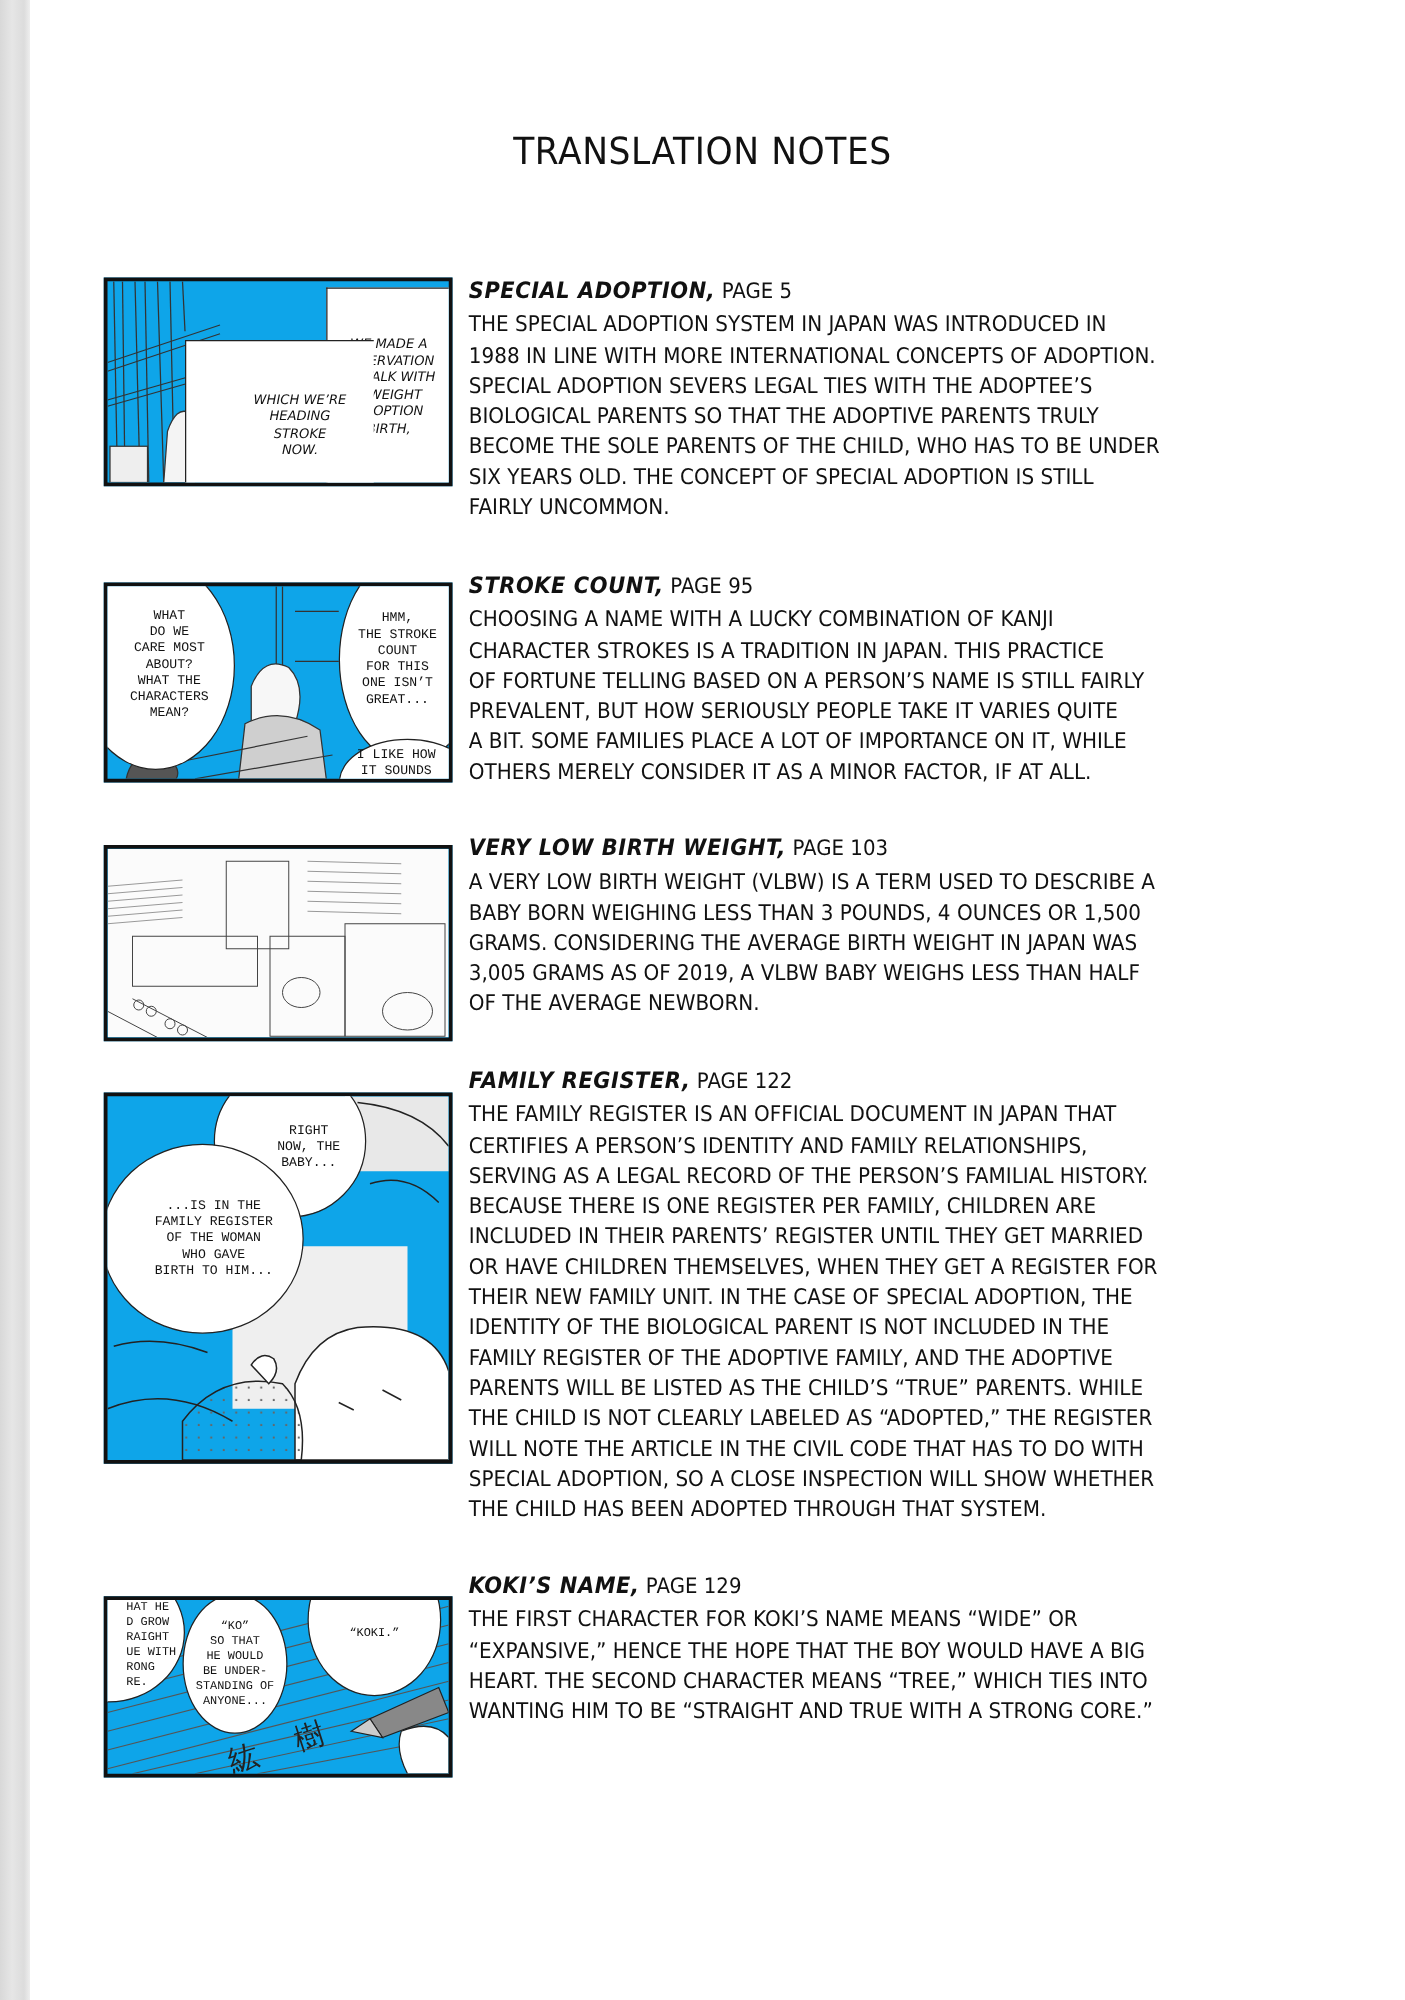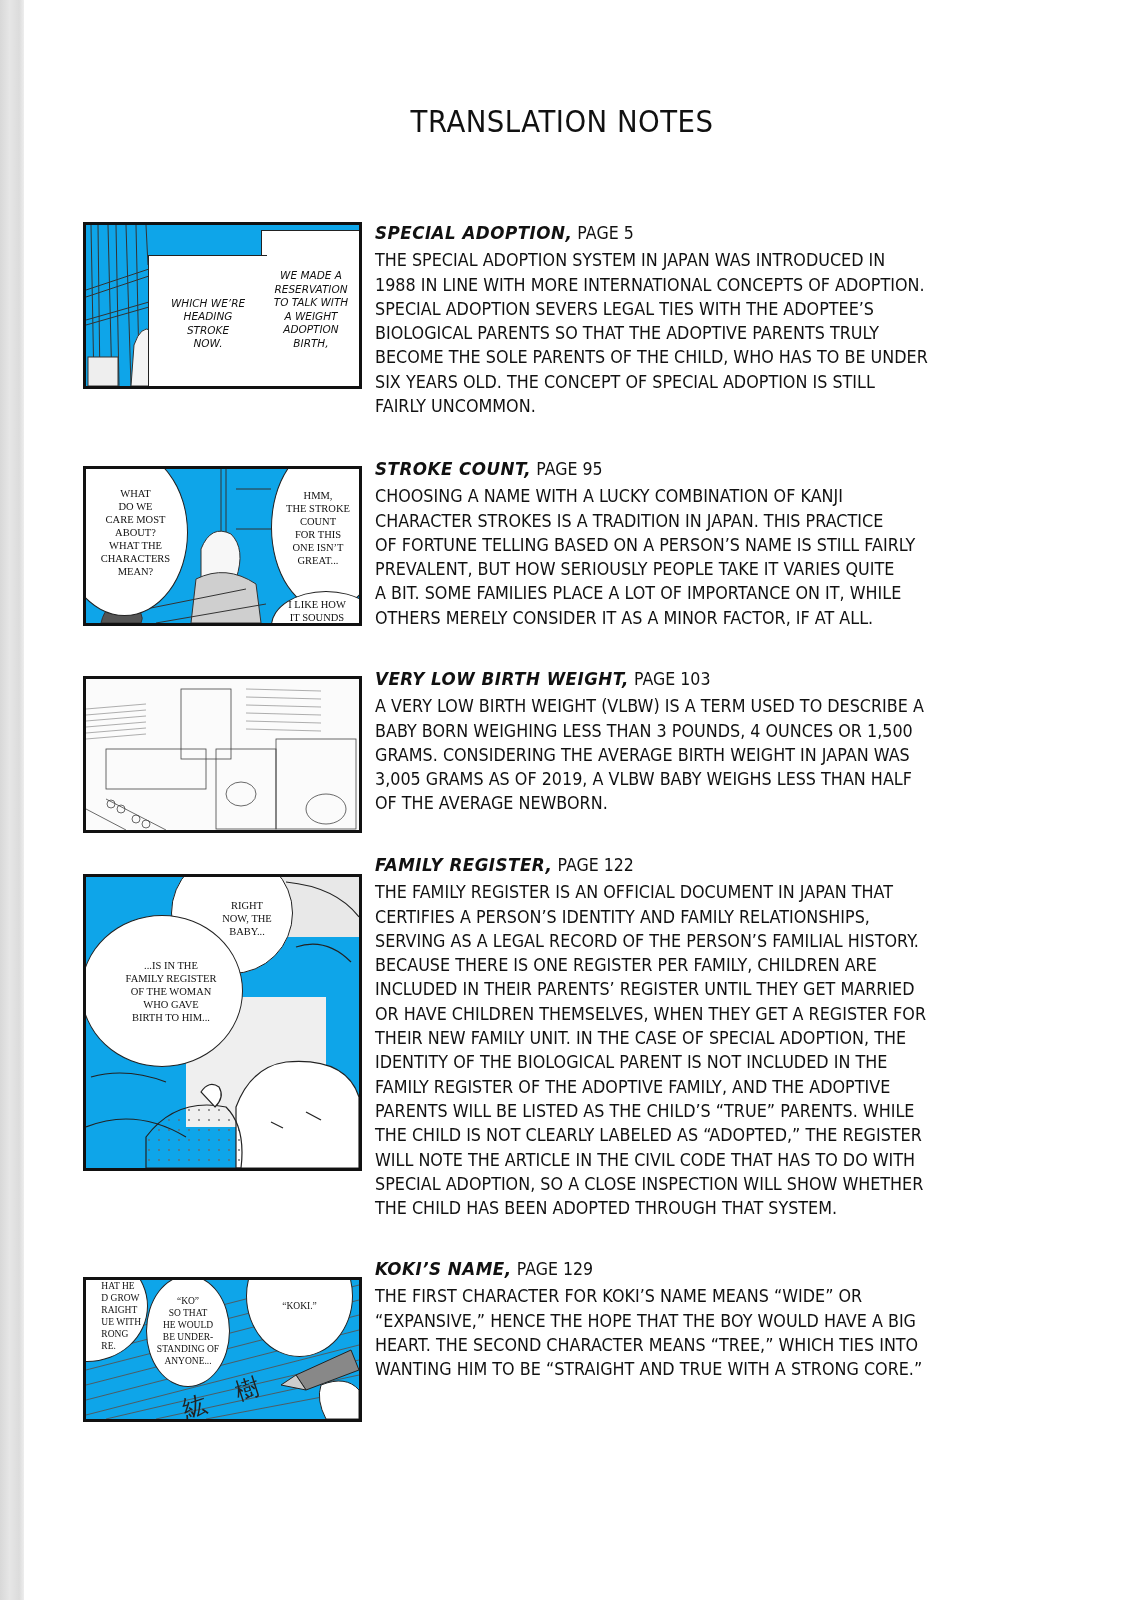--- a/index.html
+++ b/index.html
@@ -33,21 +33,21 @@
   .note-body .line { display: block; white-space: nowrap; }
 
   .panel {
     position: absolute; left: 83px; width: 279px;
     border: 3px solid #111; box-sizing: border-box; background: #0ea5e9; overflow: hidden;
   }
   .panel .art { position: absolute; inset: 0; }
   .balloon {
     position: absolute; background: #fff; border: 1.5px solid #222; border-radius: 50%;
     display: flex; align-items: center; justify-content: center; text-align: center;
-    font-family: Liberation Serif, serif; font-size: 10.5px; line-height: 13px;
+    font-family: Liberation Mono, monospace; font-size: 10.5px; line-height: 13px;
     text-transform: uppercase; color: #111;
   }
   .box {
     position: absolute; background: #fff; border: 1.5px solid #222;
     display: flex; align-items: center; justify-content: center; text-align: center;
     font-family: "DejaVu Sans", sans-serif; font-style: italic; font-size: 10.5px; line-height: 13.5px;
     color: #111;
   }
   .bline { display: block; white-space: nowrap; }
 </style>
@@ -79,21 +79,21 @@
   <div class="box" style="left:175px;top:5px;width:98px;height:157px;border-right:none;border-top:1.5px solid #222;">
     <div>
       <span class="bline">WE MADE A</span>
       <span class="bline">RESERVATION</span>
       <span class="bline">TO TALK WITH</span>
       <span class="bline">A WEIGHT</span>
       <span class="bline">ADOPTION</span>
       <span class="bline">BIRTH,</span>
     </div>
   </div>
-  <div class="box" style="left:62px;top:30px;width:118px;height:135px;border-right:none;border-bottom:none;">
+  <div class="box" style="left:62px;top:47px;width:118px;height:135px;border-right:none;border-bottom:none;padding-left:32px;">
     <div>
       <span class="bline">WHICH WE’RE</span>
       <span class="bline">HEADING</span>
       <span class="bline">STROKE</span>
       <span class="bline">NOW.</span>
     </div>
   </div>
 </div>
 
 <div class="note-text" style="top:221px;">

